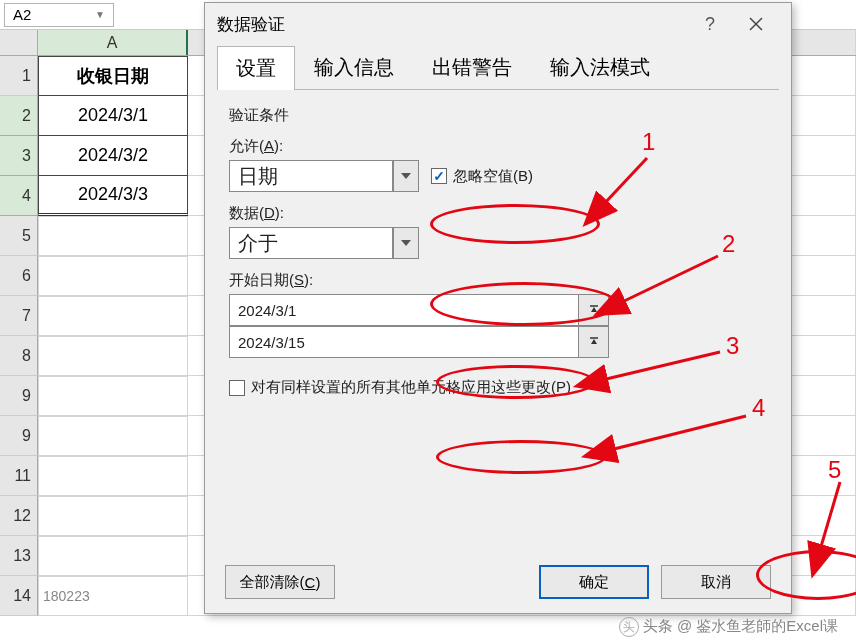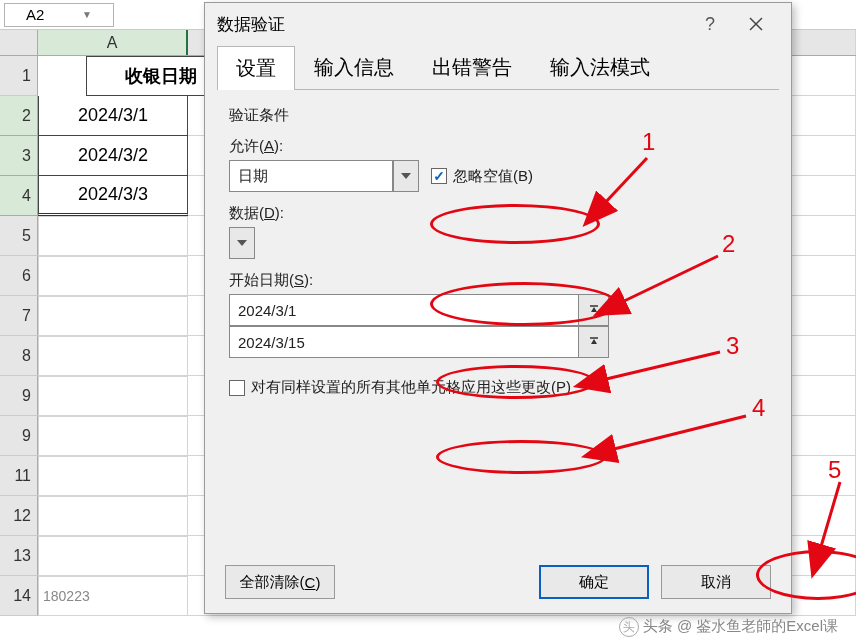--- a/index.html
+++ b/index.html
@@ -1,57 +1,57 @@
 <!DOCTYPE html>
 <html><head>
 <meta charset="utf-8">
 <style>
   * { box-sizing: border-box; font-family: "Microsoft YaHei", SimSun, sans-serif; }
   body { margin: 0; width: 856px; height: 643px; background: #fff; overflow: hidden; position: relative; }
 
   
   .namebox-row { height: 30px; border-bottom: 1px solid #ccc; display: flex; align-items: center; background: #fff; }
-  .namebox { width: 110px; height: 24px; margin: 2px 4px; border: 1px solid #b3b3b3; background: #fff; display: flex; align-items: center; padding: 0 21px; font-size: 15px; }
+  .namebox { width: 110px; height: 24px; margin: 2px 4px; border: 1px solid #b3b3b3; background: #fff; display: flex; align-items: center; padding: 0 8px; font-size: 15px; }
   .namebox-dd { margin-left: auto; color: #777; font-size: 10px; }
 
   
   .colhdr-row { display: flex; height: 26px; background: #e6e6e6; border-bottom: 1px solid #aaa; }
   .rownum-hdr { width: 38px; border-right: 1px solid #aaa; background: #e6e6e6; }
   .colhdr { border-right: 1px solid #ccc; text-align: center; font-size: 16px; line-height: 26px; color: #333; }
   .colA { width: 150px; background: #d8e9d8; border-right: 2px solid #217346; }
 
   
   .grid { display: flex; flex-direction: column; }
   .grow { display: flex; height: 40px; }
   .rownum { width: 38px; border-right: 1px solid #aaa; border-bottom: 1px solid #ccc; background: #e6e6e6; display: flex; align-items: center; justify-content: flex-end; padding-right: 6px; font-size: 16px; color: #333; }
   .rownum.sel { background: #d8e9d8; border-bottom-color: #aaa; }
   .cell { border-right: 1px solid #d4d4d4; border-bottom: 1px solid #d4d4d4; display: flex; align-items: center; justify-content: center; font-size: 18px; background: #fff; }
   .cellA { width: 150px; border: 1px solid #444; border-top: none; }
-  .cellA.hdr { border-top: 1px solid #444; font-weight: 600; margin-left: 48px; }
+  .cellA.hdr { border-top: 1px solid #444; font-weight: 600; }
   .cellA.dbl-bottom { border-bottom: 3px double #333; }
   .restcol { flex: 1; border-right: 1px solid #d4d4d4; border-bottom: 1px solid #d4d4d4; }
 
   
   .dialog { position: absolute; left: 204px; top: 2px; width: 588px; height: 612px; background: #f0f0f0; border: 1px solid #9a9a9a; box-shadow: 3px 3px 8px rgba(0,0,0,0.25); }
   .dlg-title { height: 42px; display: flex; align-items: center; padding: 0 12px; font-size: 17px; }
   .dlg-title .sp { flex: 1; }
   .dlg-help, .dlg-close { width: 46px; height: 32px; display: flex; align-items: center; justify-content: center; font-size: 18px; color: #555; cursor: pointer; }
   .dlg-close svg { width: 14px; height: 14px; }
 
   .tabs { display: flex; margin: 0 12px; border-bottom: 1px solid #b7b7b7; }
   .tab { padding: 8px 18px; font-size: 20px; border: 1px solid transparent; border-bottom: none; cursor: pointer; }
   .tab.active { background: #fff; border-color: #b7b7b7; position: relative; top: 1px; font-weight: 500; }
 
   .dlg-body { padding: 16px 24px 0 24px; font-size: 15px; color: #222; }
   .section-label { margin-bottom: 10px; }
   .field-label { margin: 12px 0 4px 0; }
   .field-label .ul { text-decoration: underline; }
   .field-row { display: flex; align-items: center; gap: 12px; }
   .combo { display: flex; width: 190px; height: 32px; }
-  .combo-input { flex: 1; border: 1px solid #888; background: #fff; padding: 0 8px; font-size: 15px; display: flex; align-items: center; }
+  .combo-input { flex: 1; border: 1px solid #888; background: #fff; padding: 0 8px; font-size: 20px; display: flex; align-items: center; }
   .combo-btn { width: 26px; border: 1px solid #888; background: #e8e8e8; display: flex; align-items: center; justify-content: center; cursor: pointer; }
   .combo-btn svg { width: 10px; height: 6px; }
 
   .checkbox-row { display: flex; align-items: center; gap: 6px; font-size: 15px; }
   .cb { width: 16px; height: 16px; border: 1px solid #666; display: flex; align-items: center; justify-content: center; background: #fff; }
   .cb.checked { color: #0a60c2; font-weight: bold; font-size: 14px; line-height: 1; }
 
   .textinput-row { display: flex; width: 380px; height: 32px; }
   .textinput { flex: 1; border: 1px solid #888; background: #fff; padding: 0 8px; font-size: 15px; display: flex; align-items: center; }
   .refbtn { width: 30px; border: 1px solid #888; border-left: none; background: #e8e8e8; display: flex; align-items: center; justify-content: center; cursor: pointer; }
@@ -198,20 +198,21 @@
       <div class="checkbox-row">
         <div class="cb checked">✓</div>
         <span><span>忽略空值(</span><span class="ul">B</span><span>)</span></span>
       </div>
     </div>
 
     <div class="field-label">
       <span>数据(</span><span class="ul">D</span><span>):</span>
     </div>
     <div class="combo">
+      <div class="combo-input">介于</div>
       <div class="combo-btn">
         <svg viewBox="0 0 10 6">
             <polygon points="0,0 10,0 5,6" fill="#555"></polygon>
           </svg>
       </div>
     </div>
 
     <div class="field-label">
       <span>开始日期(</span><span class="ul">S</span><span>):</span>
     </div>

